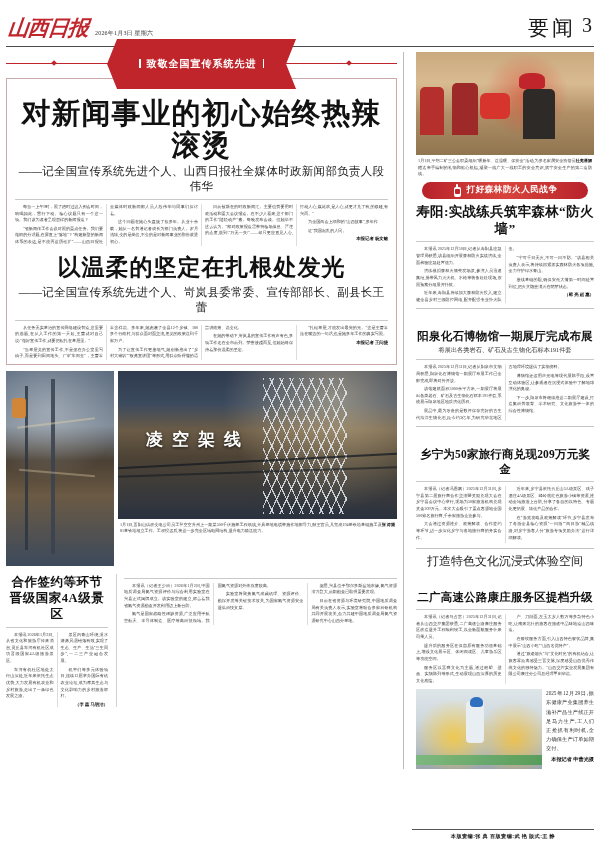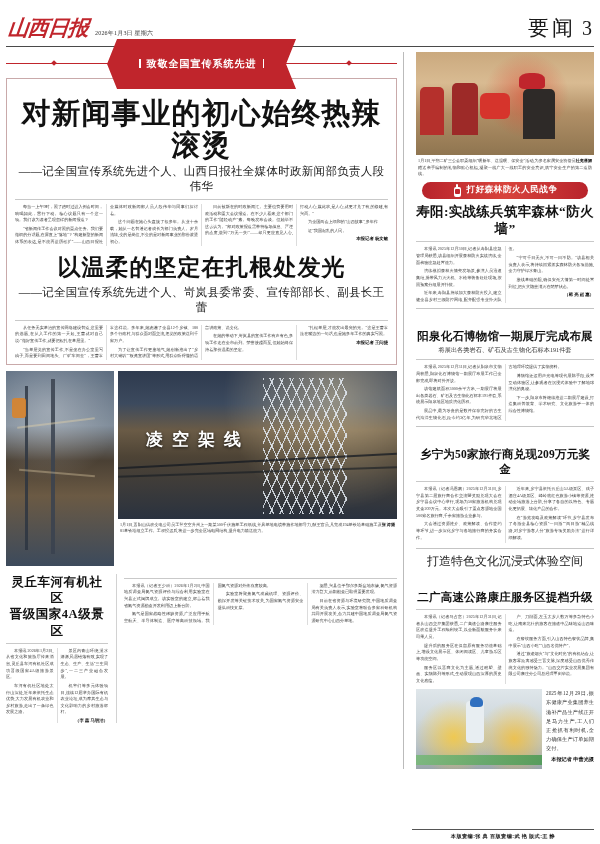--- a/index.html
+++ b/index.html
@@ -13,21 +13,21 @@
   }
   .page{width:600px;height:844px;position:relative;box-sizing:border-box;padding:0 6px;}
 
   
   .masthead{height:42px;display:flex;align-items:flex-end;justify-content:space-between;
             border-bottom:1.6px solid #4a4a4a;padding:0 2px 4px 2px;}
   .mh-left{display:flex;align-items:baseline;gap:7px;}
   .logo{font-family:"Liberation Serif",serif;font-weight:700;font-style:italic;
         font-size:21px;color:#c0252c;letter-spacing:-1px;transform:skewX(-6deg);}
   .mh-date{font-size:6px;color:#333;letter-spacing:.2px;padding-bottom:2px;}
-  .mh-right{display:flex;align-items:center;gap:6px;}
+  .mh-right{display:flex;align-items:flex-start;gap:6px;}
   .sec-name{font-size:21px;letter-spacing:3px;color:#1a1a1a;}
   .sec-num{font-size:20px;color:#1a1a1a;}
 
   
   .cols{display:flex;gap:6px;margin-top:5px;}
   .left-col{width:400px;}
   .right-col{width:182px;border-left:0.8px solid #bbb;padding-left:12px;}
 
   
   .ribbon-wrap{position:relative;height:20px;margin:2px 0 4px 0;display:flex;align-items:center;justify-content:center;}
@@ -175,21 +175,21 @@
           </div>
           <div class="cap">
             <span class="sig">张 涛摄</span>
             <span>1月1日,晋阳山供改变电公司员工登空空升州上一期某500千伏施基工程纸线,并具基地电缆带施作地部导力,献王官员,凡完成194基铁塔基础施工及81基铁塔组立工作。工程投运后,将进一步完全区域电网结构,提升电力输送能力。</span>
           </div>
         </div>
       </div>
 
       <div style="display:flex;gap:8px;margin-top:8px;">
         <div style="width:102px;flex:0 0 auto;">
-          <div class="bl-h">灵丘车河有机社区</div>
+          <div class="bl-h">合作签约等环节</div>
           <div class="bl-h">晋级国家4A级景区</div>
           <hr class="rule-thin">
           <div class="body2">
             <p class="tx">本报讯 2026年1月2日,从省文化和旅游厅传来消息,灵丘县车河有机社区成功晋级国家4A级旅游景区。</p>
             <p class="tx">车河有机社区地处太行山深处,近年来依托生态优势,大力发展有机农业和乡村旅游,走出了一条绿色发展之路。</p>
             <p class="tx">景区内青山环绕,溪水潺潺,民居错落有致,实现了生态、生产、生活"三生同步",一二三产业融合发展。</p>
             <p class="tx">机率们等多元体验项目,连续12届举办国际有机农业论坛,成为摩其生态与文化影响力的乡村旅游标杆。</p>
             <p class="byline">（李 蕊 马明洁）</p>
           </div>
         </div>

